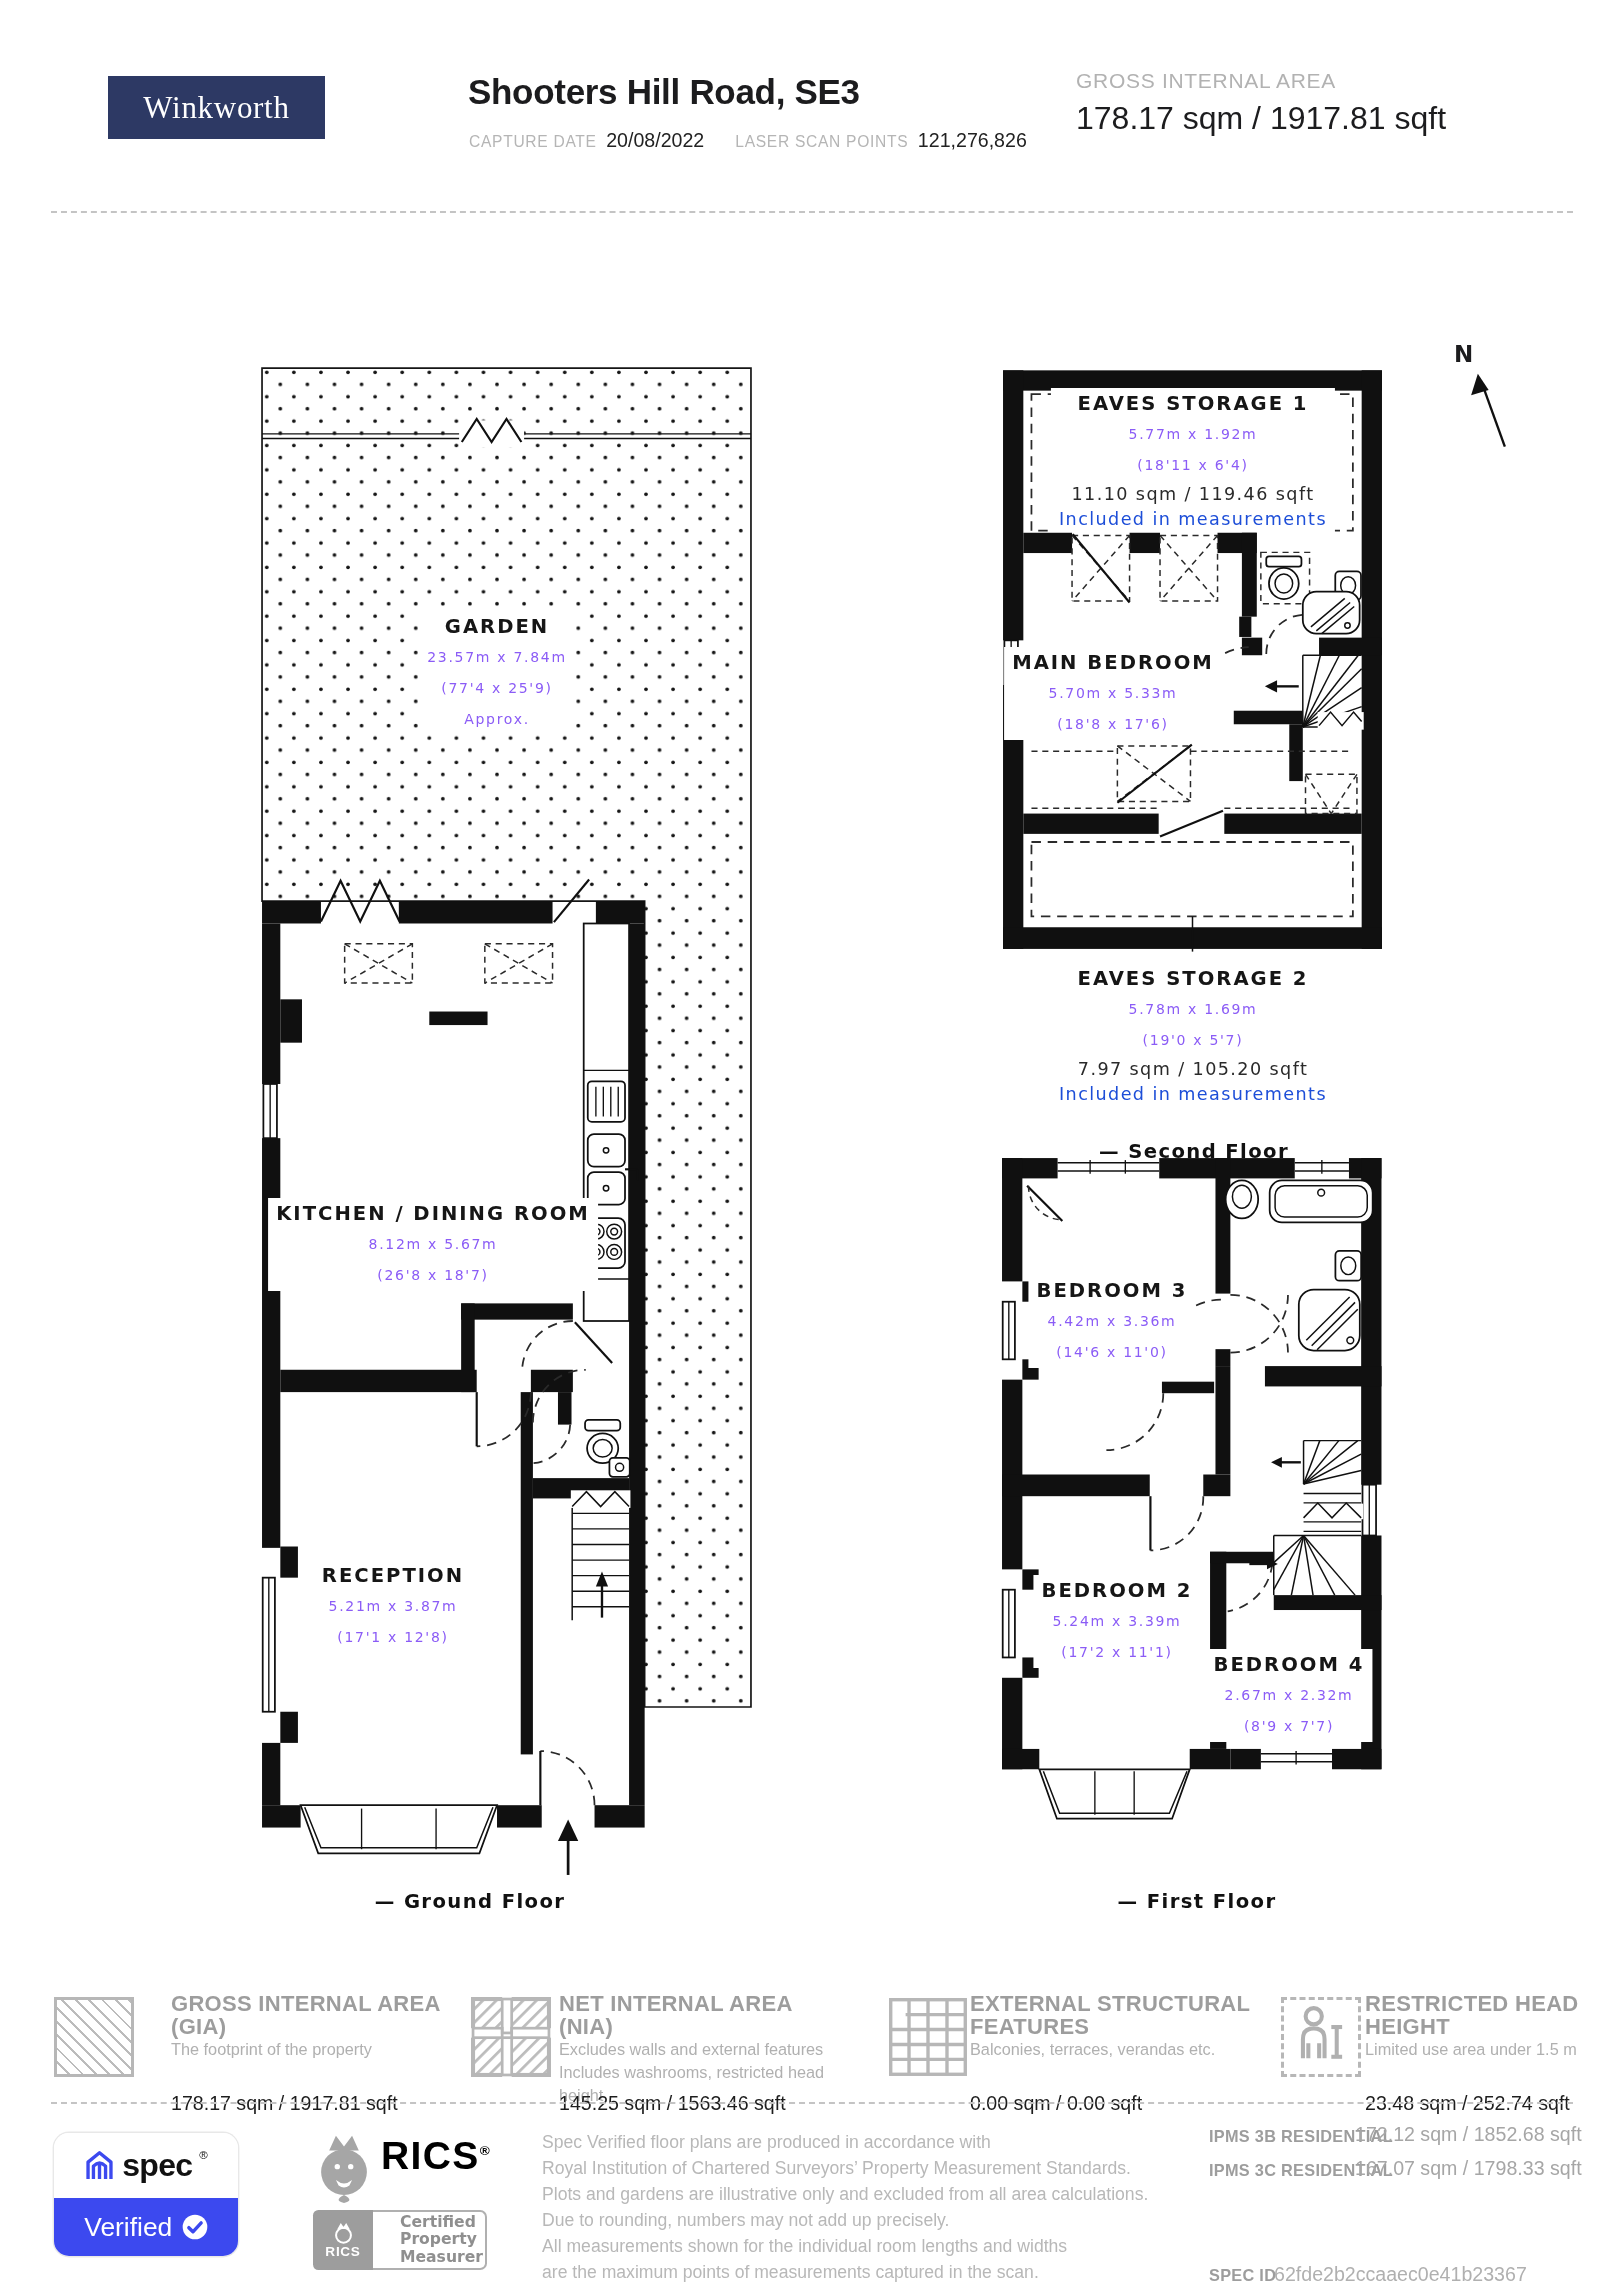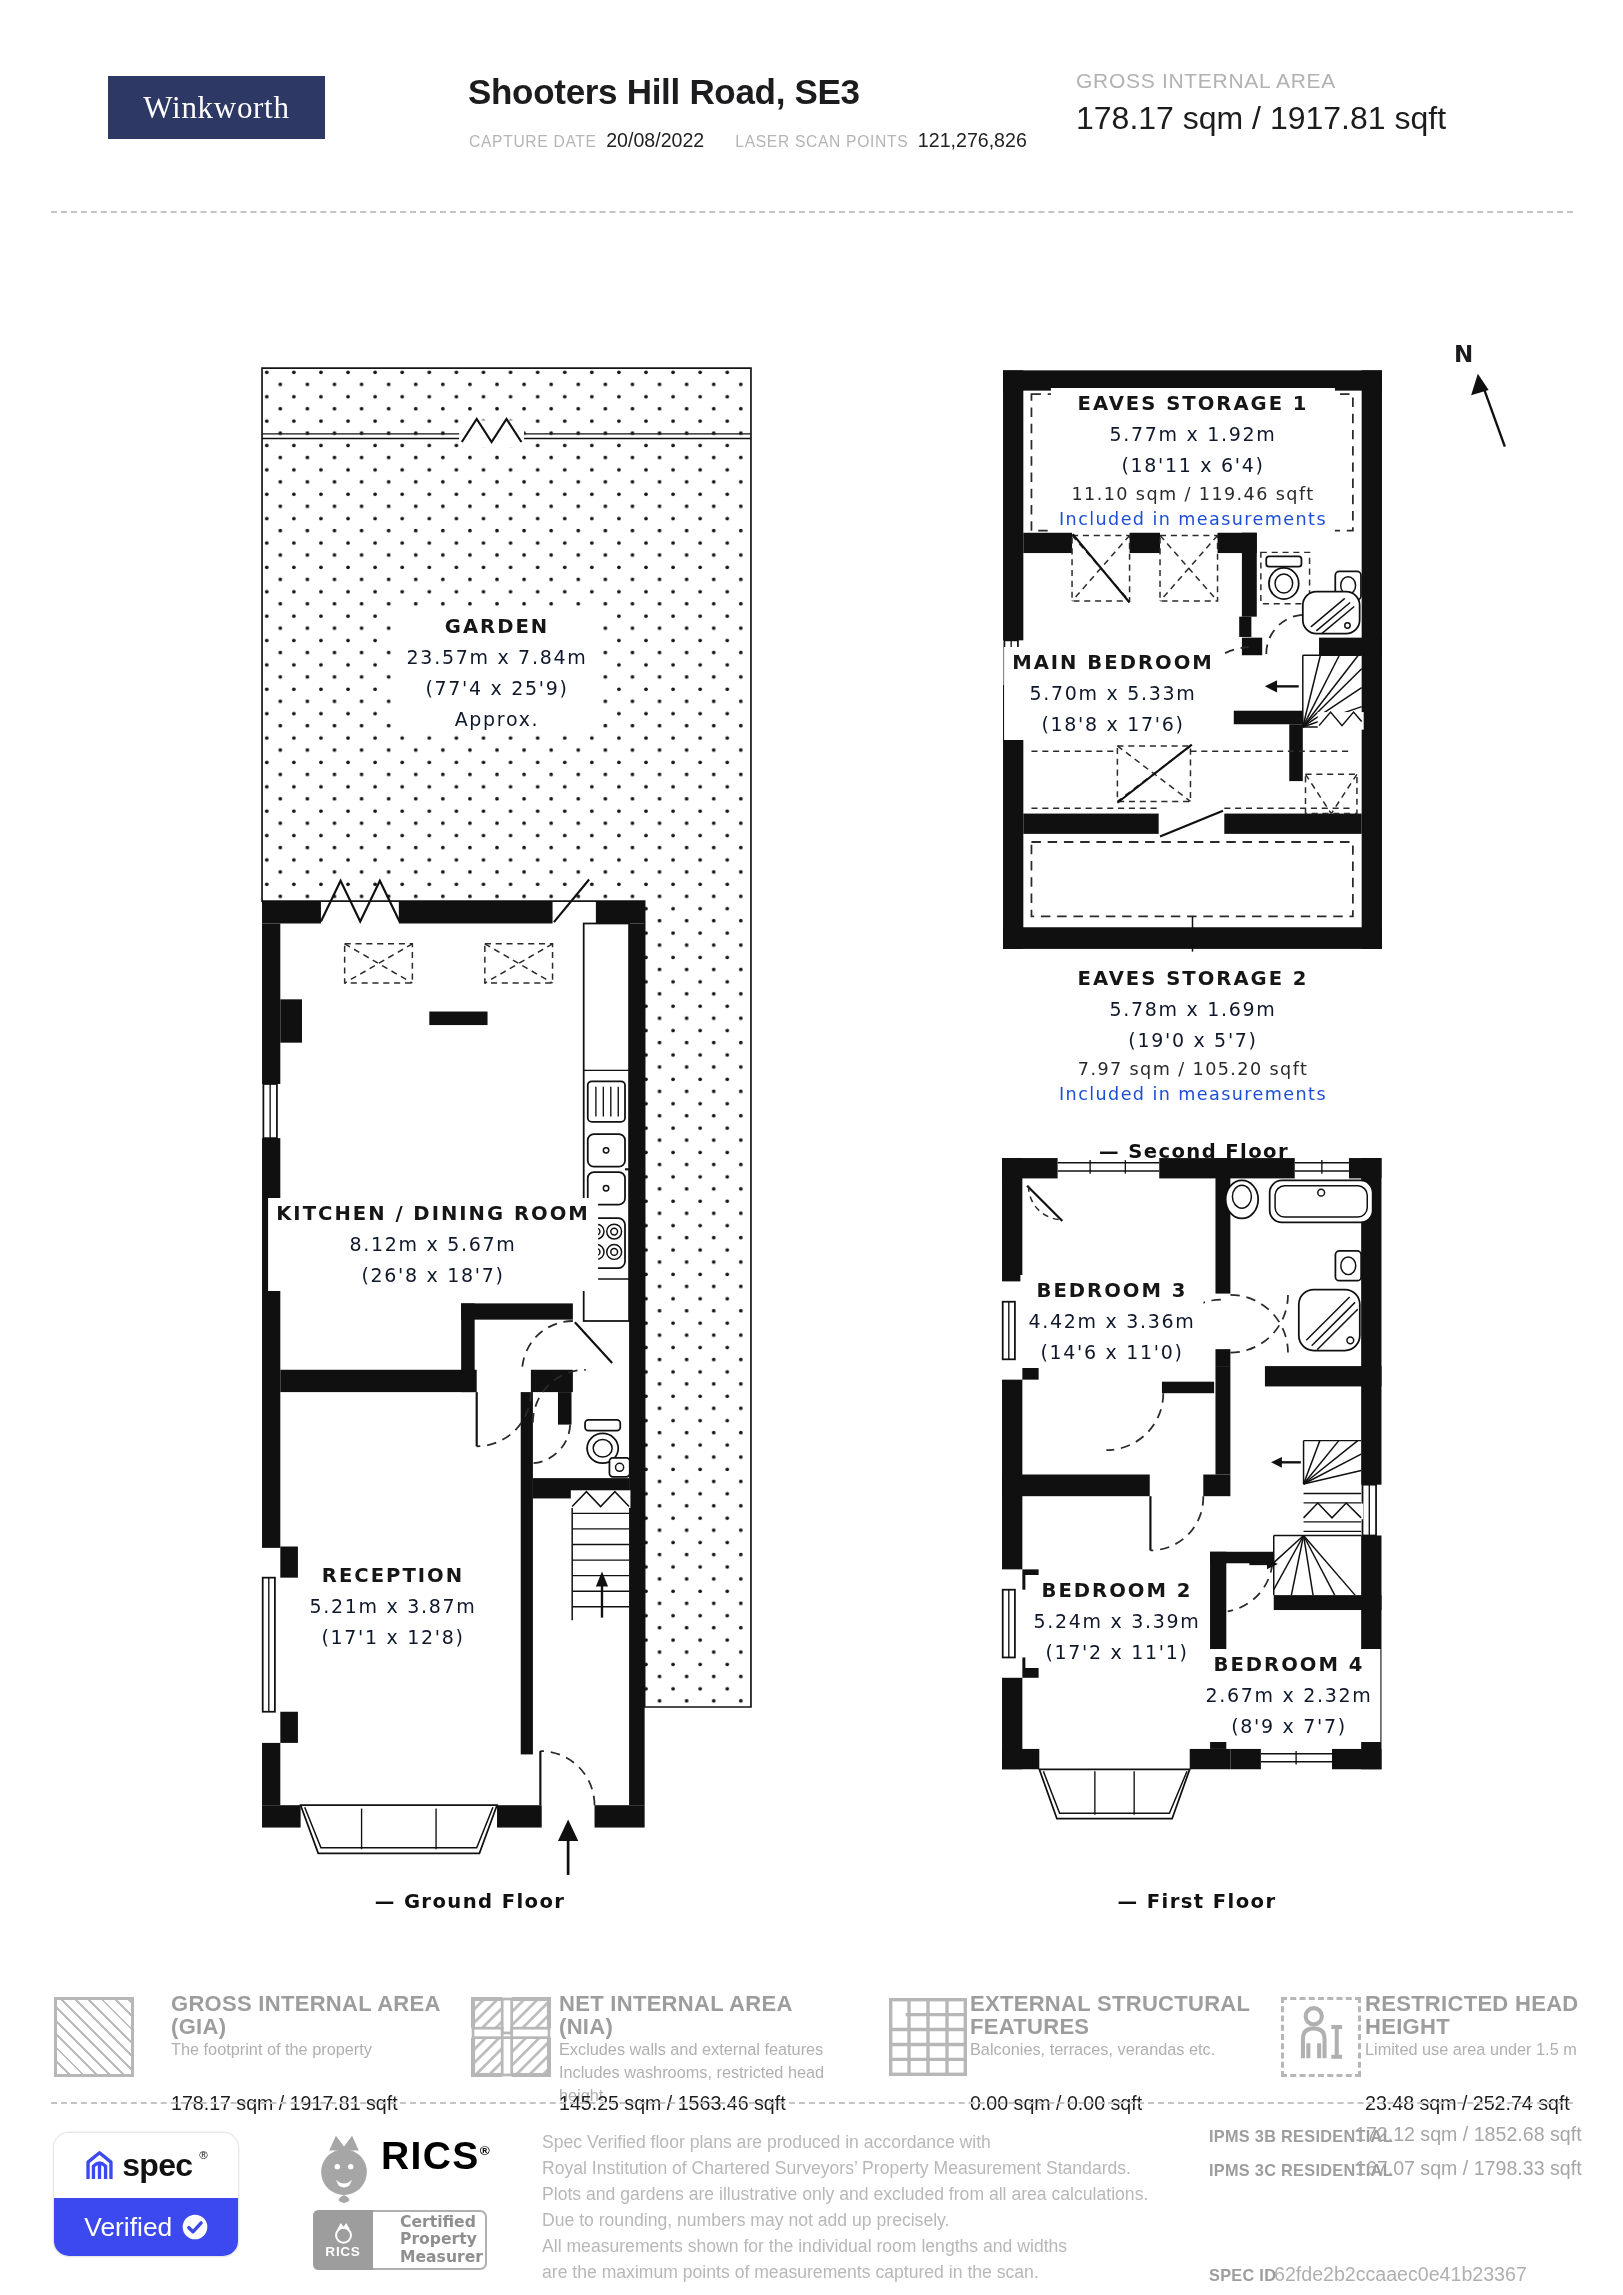--- a/index.html
+++ b/index.html
@@ -24,21 +24,21 @@
   svg .t{fill:none;stroke:#101010;stroke-width:3.2;}
   svg .t2{fill:none;stroke:#101010;stroke-width:2.2;}
   svg .ln{stroke:#101010;stroke-width:2;}
   svg .wf{fill:#fff;stroke:#101010;stroke-width:2.6;}
   svg .d{fill:none;stroke:#2a2a2a;stroke-width:2.6;stroke-dasharray:14 10;}
   svg .d2{fill:none;stroke:#2a2a2a;stroke-width:2.2;stroke-dasharray:9 7;}
 
   .room-label{position:absolute;transform:translateX(-50%);text-align:center;white-space:nowrap;
               background:#fff;padding:0 8.1px;font-family:"DejaVu Sans",sans-serif;}
   .rname{font-size:19.6px;font-weight:bold;letter-spacing:2px;color:#161616;line-height:31px;}
-  .rdim{font-size:19px;letter-spacing:1.7px;color:#0f172a;line-height:31px;}
+  .rdim{font-size:14px;letter-spacing:1.7px;color:#8b5cf6;line-height:31px;}
   .rarea{font-size:17.6px;letter-spacing:1.4px;color:#2a2a2a;line-height:26px;}
   .rnote{font-size:17.6px;letter-spacing:1.4px;color:#1d4ed8;line-height:24.4px;}
   .floor-label{position:absolute;transform:translateX(-50%);font-family:"DejaVu Sans",sans-serif;
                font-size:19.6px;font-weight:bold;letter-spacing:1.4px;color:#111;white-space:nowrap;}
   .compass-n{left:1454px;top:341px;font-size:23px;font-weight:bold;font-family:"DejaVu Sans",sans-serif;}
 
   
   .legend-icon{position:absolute;top:1997px;width:80px;height:80px;box-sizing:border-box;}
   .hatch{border:3.4px solid #b7b7b7;background:repeating-linear-gradient(45deg,transparent 0 7.5px,#bcbcbc 7.5px 9.5px);}
   .legend-text{position:absolute;top:1992px;width:291px;}

